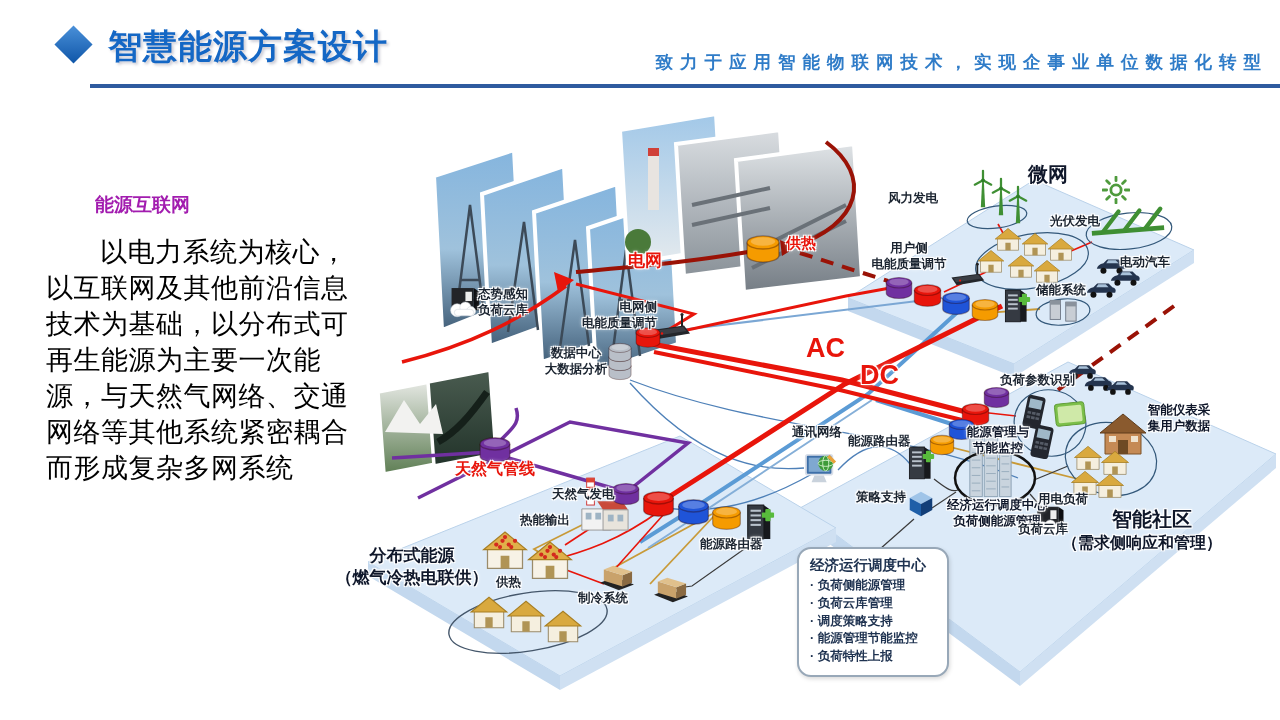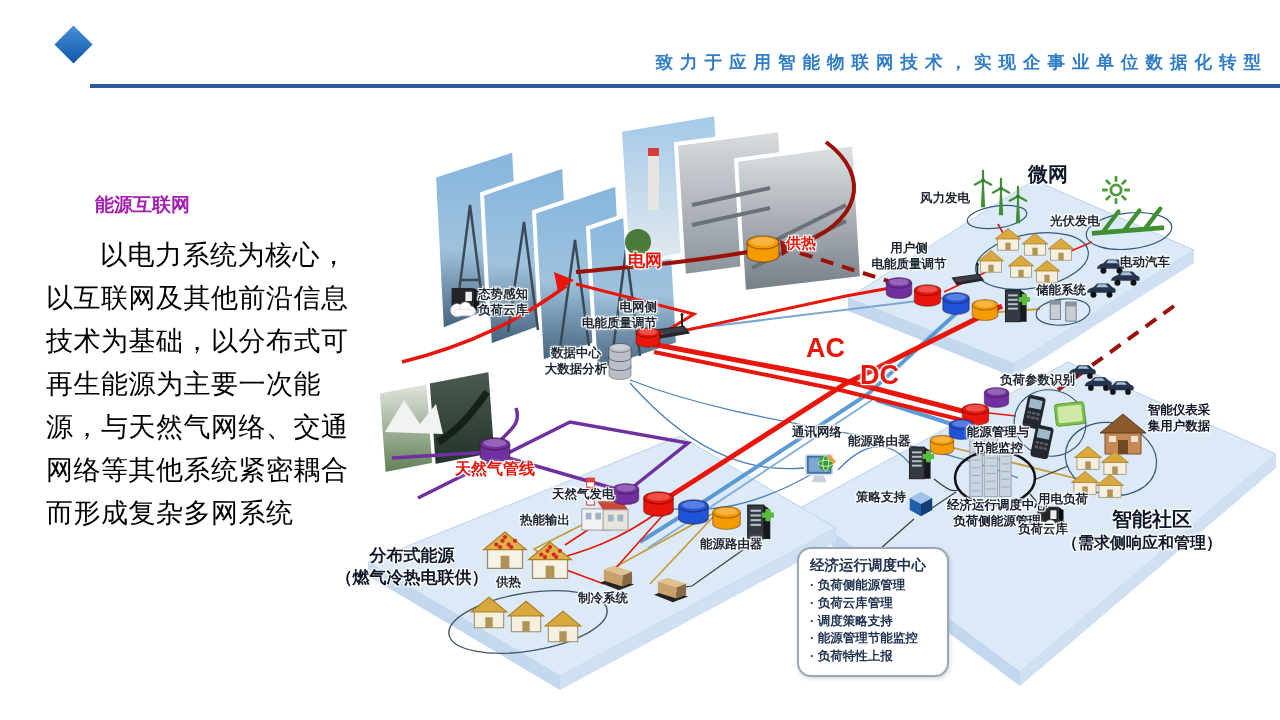--- a/index.html
+++ b/index.html
@@ -8,21 +8,21 @@
   
   .hdr-diamond{position:absolute;left:60px;top:31px;width:27px;height:27px;
     background:linear-gradient(135deg,#4a90d9,#0f56a8);transform:rotate(45deg);}
   .hdr-title{position:absolute;left:108px;top:24px;font-size:34px;font-weight:bold;
     color:#1467c5;letter-spacing:1px;text-shadow:2px 2px 3px rgba(40,40,80,.25);}
   .hdr-sub{position:absolute;right:12px;top:50px;font-size:17.5px;font-weight:bold;
     color:#2f7cc8;letter-spacing:7px;white-space:nowrap;}
   .hdr-rule{position:absolute;left:90px;right:0;top:84px;height:4px;background:#2e5b9f;}
   
   .intro-h{position:absolute;left:95px;top:192px;font-size:19px;font-weight:bold;color:#a21caf;}
-  .intro-p{position:absolute;left:46px;top:234px;width:306px;font-size:27px;line-height:43px;
+  .intro-p{position:absolute;left:46px;top:234px;width:306px;font-size:27px;line-height:36px;
     color:#000;text-indent:2em;letter-spacing:.5px;margin:0;}
   
   .lbl{position:absolute;font-size:12.5px;font-weight:bold;color:#1b2430;line-height:1.3;
     white-space:pre-line;text-align:center;z-index:3;
     text-shadow:-1px -1px 0 #fff,1px -1px 0 #fff,-1px 1px 0 #fff,1px 1px 0 #fff,0 0 4px #fff;}
   .lbl.red{color:#e8150b;}
   .lbl.blue{color:#0f172a;}
   .lbl.s15{font-size:15px;}
   .lbl.s16{font-size:16px;}
   .lbl.s17{font-size:17px;}
@@ -35,20 +35,21 @@
   .db-title{font-size:14.5px;font-weight:bold;color:#1e3250;margin-bottom:2px;}
   .db-item{font-size:12.5px;font-weight:bold;color:#1e3250;line-height:1.42;}
   .db-item::before{content:"· ";}
 </style>
 </head>
 <body>
 
 <div class="slide">
 
   <div class="hdr-diamond"></div>
+  <div class="hdr-title">智慧能源方案设计</div>
   <div class="hdr-sub">致力于应用智能物联网技术，实现企事业单位数据化转型</div>
   <div class="hdr-rule"></div>
 
   <div class="intro-h">能源互联网</div>
   <p class="intro-p">以电力系统为核心，以互联网及其他前沿信息技术为基础，以分布式可再生能源为主要一次能源，与天然气网络、交通网络等其他系统紧密耦合而形成复杂多网系统</p>
 
   <svg class="net" width="1280" height="720" viewBox="0 0 1280 720">
     <defs>
       <linearGradient id="gPhoto" x1="0" y1="0" x2="0" y2="1">
         <stop offset="0" stop-color="#85b5de"></stop>
@@ -476,21 +477,21 @@
   <div class="lbl red s15" style="left:786px;top:233px;">供热</div>
   <div class="lbl" style="left:478px;top:286px;">态势感知
 负荷云库</div>
   <div class="lbl" style="left:573px;top:299px;width:84px;text-align:right;">电网侧
 电能质量调节</div>
   <div class="lbl" style="left:538px;top:345px;width:76px;">数据中心
 大数据分析</div>
   <div class="lbl red s27" style="left:806px;top:331px;">AC</div>
   <div class="lbl red s27" style="left:860px;top:358px;">DC</div>
   <div class="lbl blue s20" style="left:1028px;top:161px;">微网</div>
-  <div class="lbl" style="left:920px;top:190px;">风力发电</div>
+  <div class="lbl" style="left:888px;top:190px;">风力发电</div>
   <div class="lbl" style="left:1050px;top:213px;">光伏发电</div>
   <div class="lbl" style="left:866px;top:240px;width:86px;">用户侧
 电能质量调节</div>
   <div class="lbl" style="left:1120px;top:254px;">电动汽车</div>
   <div class="lbl" style="left:1036px;top:282px;">储能系统</div>
   <div class="lbl" style="left:1000px;top:372px;">负荷参数识别</div>
   <div class="lbl blue" style="left:1144px;top:402px;width:70px;text-align:center;">智能仪表采
 集用户数据</div>
   <div class="lbl" style="left:792px;top:424px;">通讯网络</div>
   <div class="lbl" style="left:848px;top:433px;">能源路由器</div>

